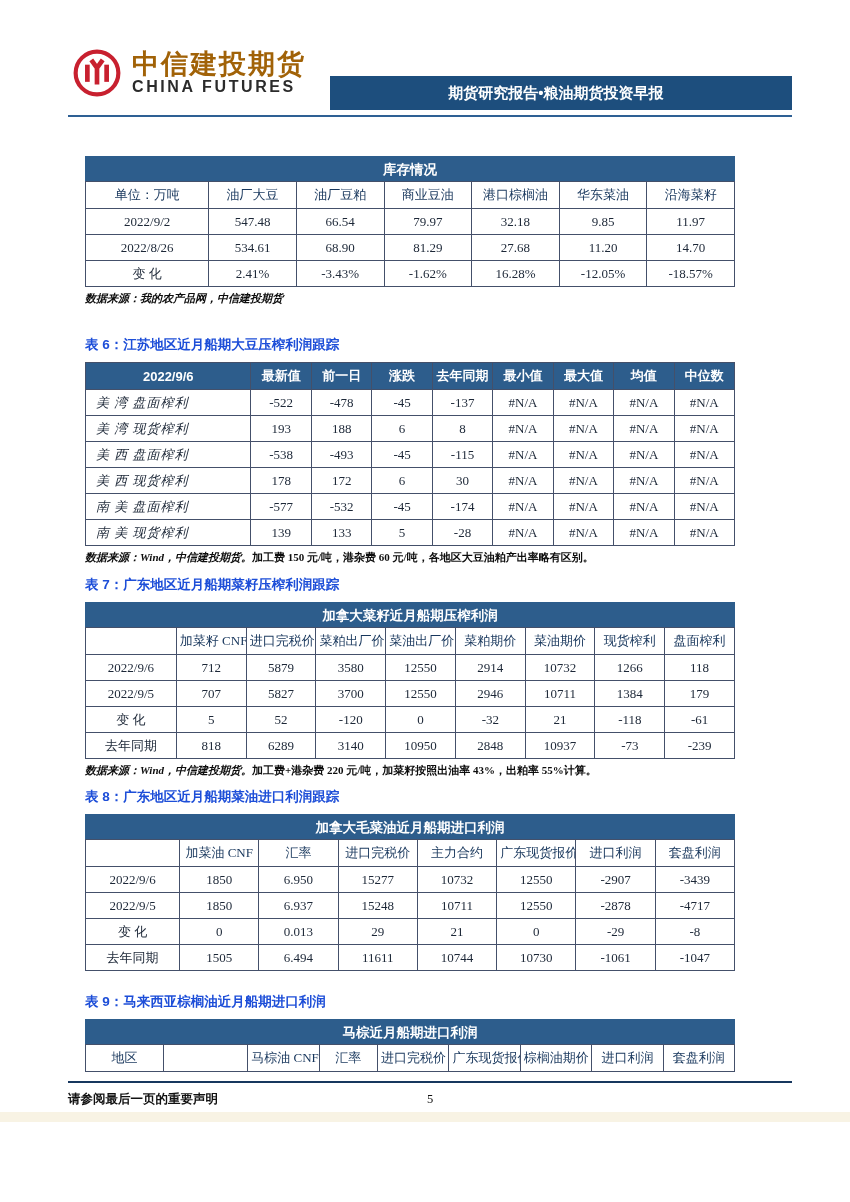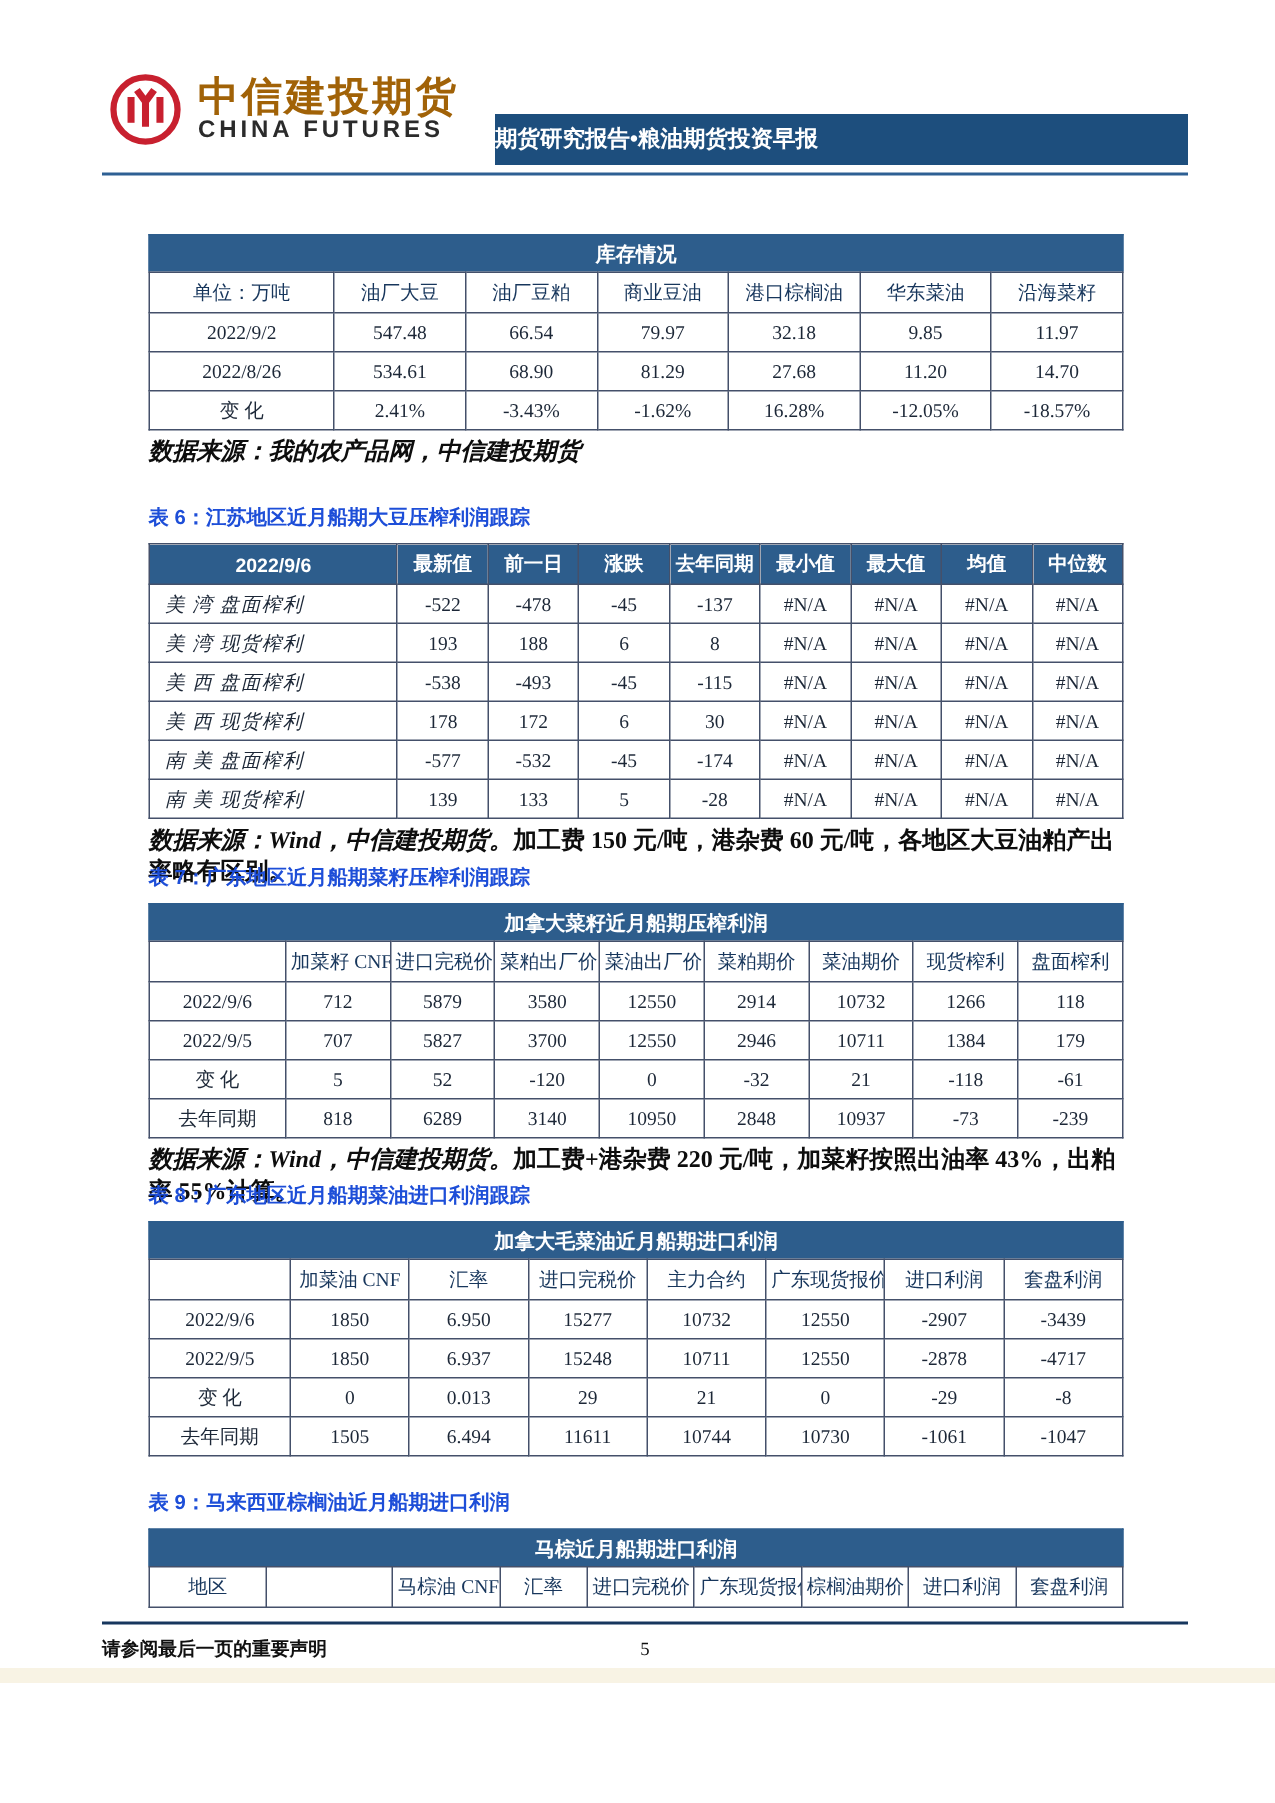--- a/index.html
+++ b/index.html
@@ -12,27 +12,27 @@
   .page { position:relative; width:850px; height:1202px; background:#ffffff; overflow:hidden; }
 
   
   .logo { position:absolute; left:72px; top:48px; display:flex; align-items:center; gap:10px; }
   .logo-text { display:flex; flex-direction:column; line-height:1.05; }
   .logo-cn { font-size:27px; font-weight:bold; color:#a16207; letter-spacing:2px; font-family:"Liberation Sans",sans-serif; }
   .logo-en { font-size:16px; font-weight:bold; color:#2b2b2b; letter-spacing:2.6px; font-family:"Liberation Sans",sans-serif; }
   .banner {
     position:absolute; left:330px; top:76px; width:462px; height:34px;
     background:#1d4e7d; color:#ffffff; font-weight:bold; font-size:15px;
-    line-height:34px; text-align:left; padding-right:10px;
+    line-height:34px; text-align:center; padding-right:10px;
     font-family:"Liberation Sans",sans-serif;
   }
   .header-rule { position:absolute; left:68px; top:115px; width:724px; height:2px; background:#2e6094; }
 
   
-  .sec { position:absolute; left:99px; width:650px; }
+  .sec { position:absolute; left:85px; width:650px; }
   .caption {
     font-size:13.5px; font-weight:bold; color:#1d4ed8;
     font-family:"Liberation Sans",sans-serif; margin-bottom:8px;
   }
   .tbanner {
     height:25px; line-height:25px; background:#2d5d8c; color:#fff;
     font-weight:bold; text-align:center; font-size:13.5px;
     font-family:"Liberation Sans",sans-serif;
     border:1px solid #2d5d8c; border-bottom:none;
   }
@@ -45,21 +45,21 @@
   .tbl thead th { height:27px; color:#17365c; }
   tr.bhead th { background:#2d5d8c; color:#ffffff !important; font-weight:bold; font-family:"Liberation Sans",sans-serif; }
   .t1 th:first-child  { width:19%; }
   .t6 th:first-child  { width:25.5%; }
   .t6 td:first-child  { text-align:left; padding-left:10px; letter-spacing:1px;font-style:italic; }
   .t7 th:first-child  { width:14%; }
   .t8 th:first-child  { width:14.5%; }
   .t9 th:nth-child(1) { width:12%; }
   .t9 th:nth-child(2) { width:13%; }
   .t9 th:nth-child(4) { width:9%; }
-  .note { margin-top:4px; font-size:16px; font-weight:bold; color:#0d0d0d; }
+  .note { margin-top:4px; font-size:11px; font-weight:bold; color:#0d0d0d; }
   .note .src { font-style:italic; }
 
   
   .footer { position:absolute; left:68px; top:1081px; width:724px; }
   .fline1 { height:2px; background:#17375e; }
   .frow { position:relative; height:32px; display:flex; align-items:center; }
   .fdisc { font-weight:bold; font-size:12.5px; font-family:"Liberation Sans",sans-serif; color:#111; }
   .fpage { position:absolute; left:0; right:0; text-align:center; font-size:12.5px; color:#111; }
   .fline2 { height:3px; background:#17375e; }
   .beige { position:absolute; left:0; top:1112px; width:850px; height:10px; background:#f8f3e4; }

